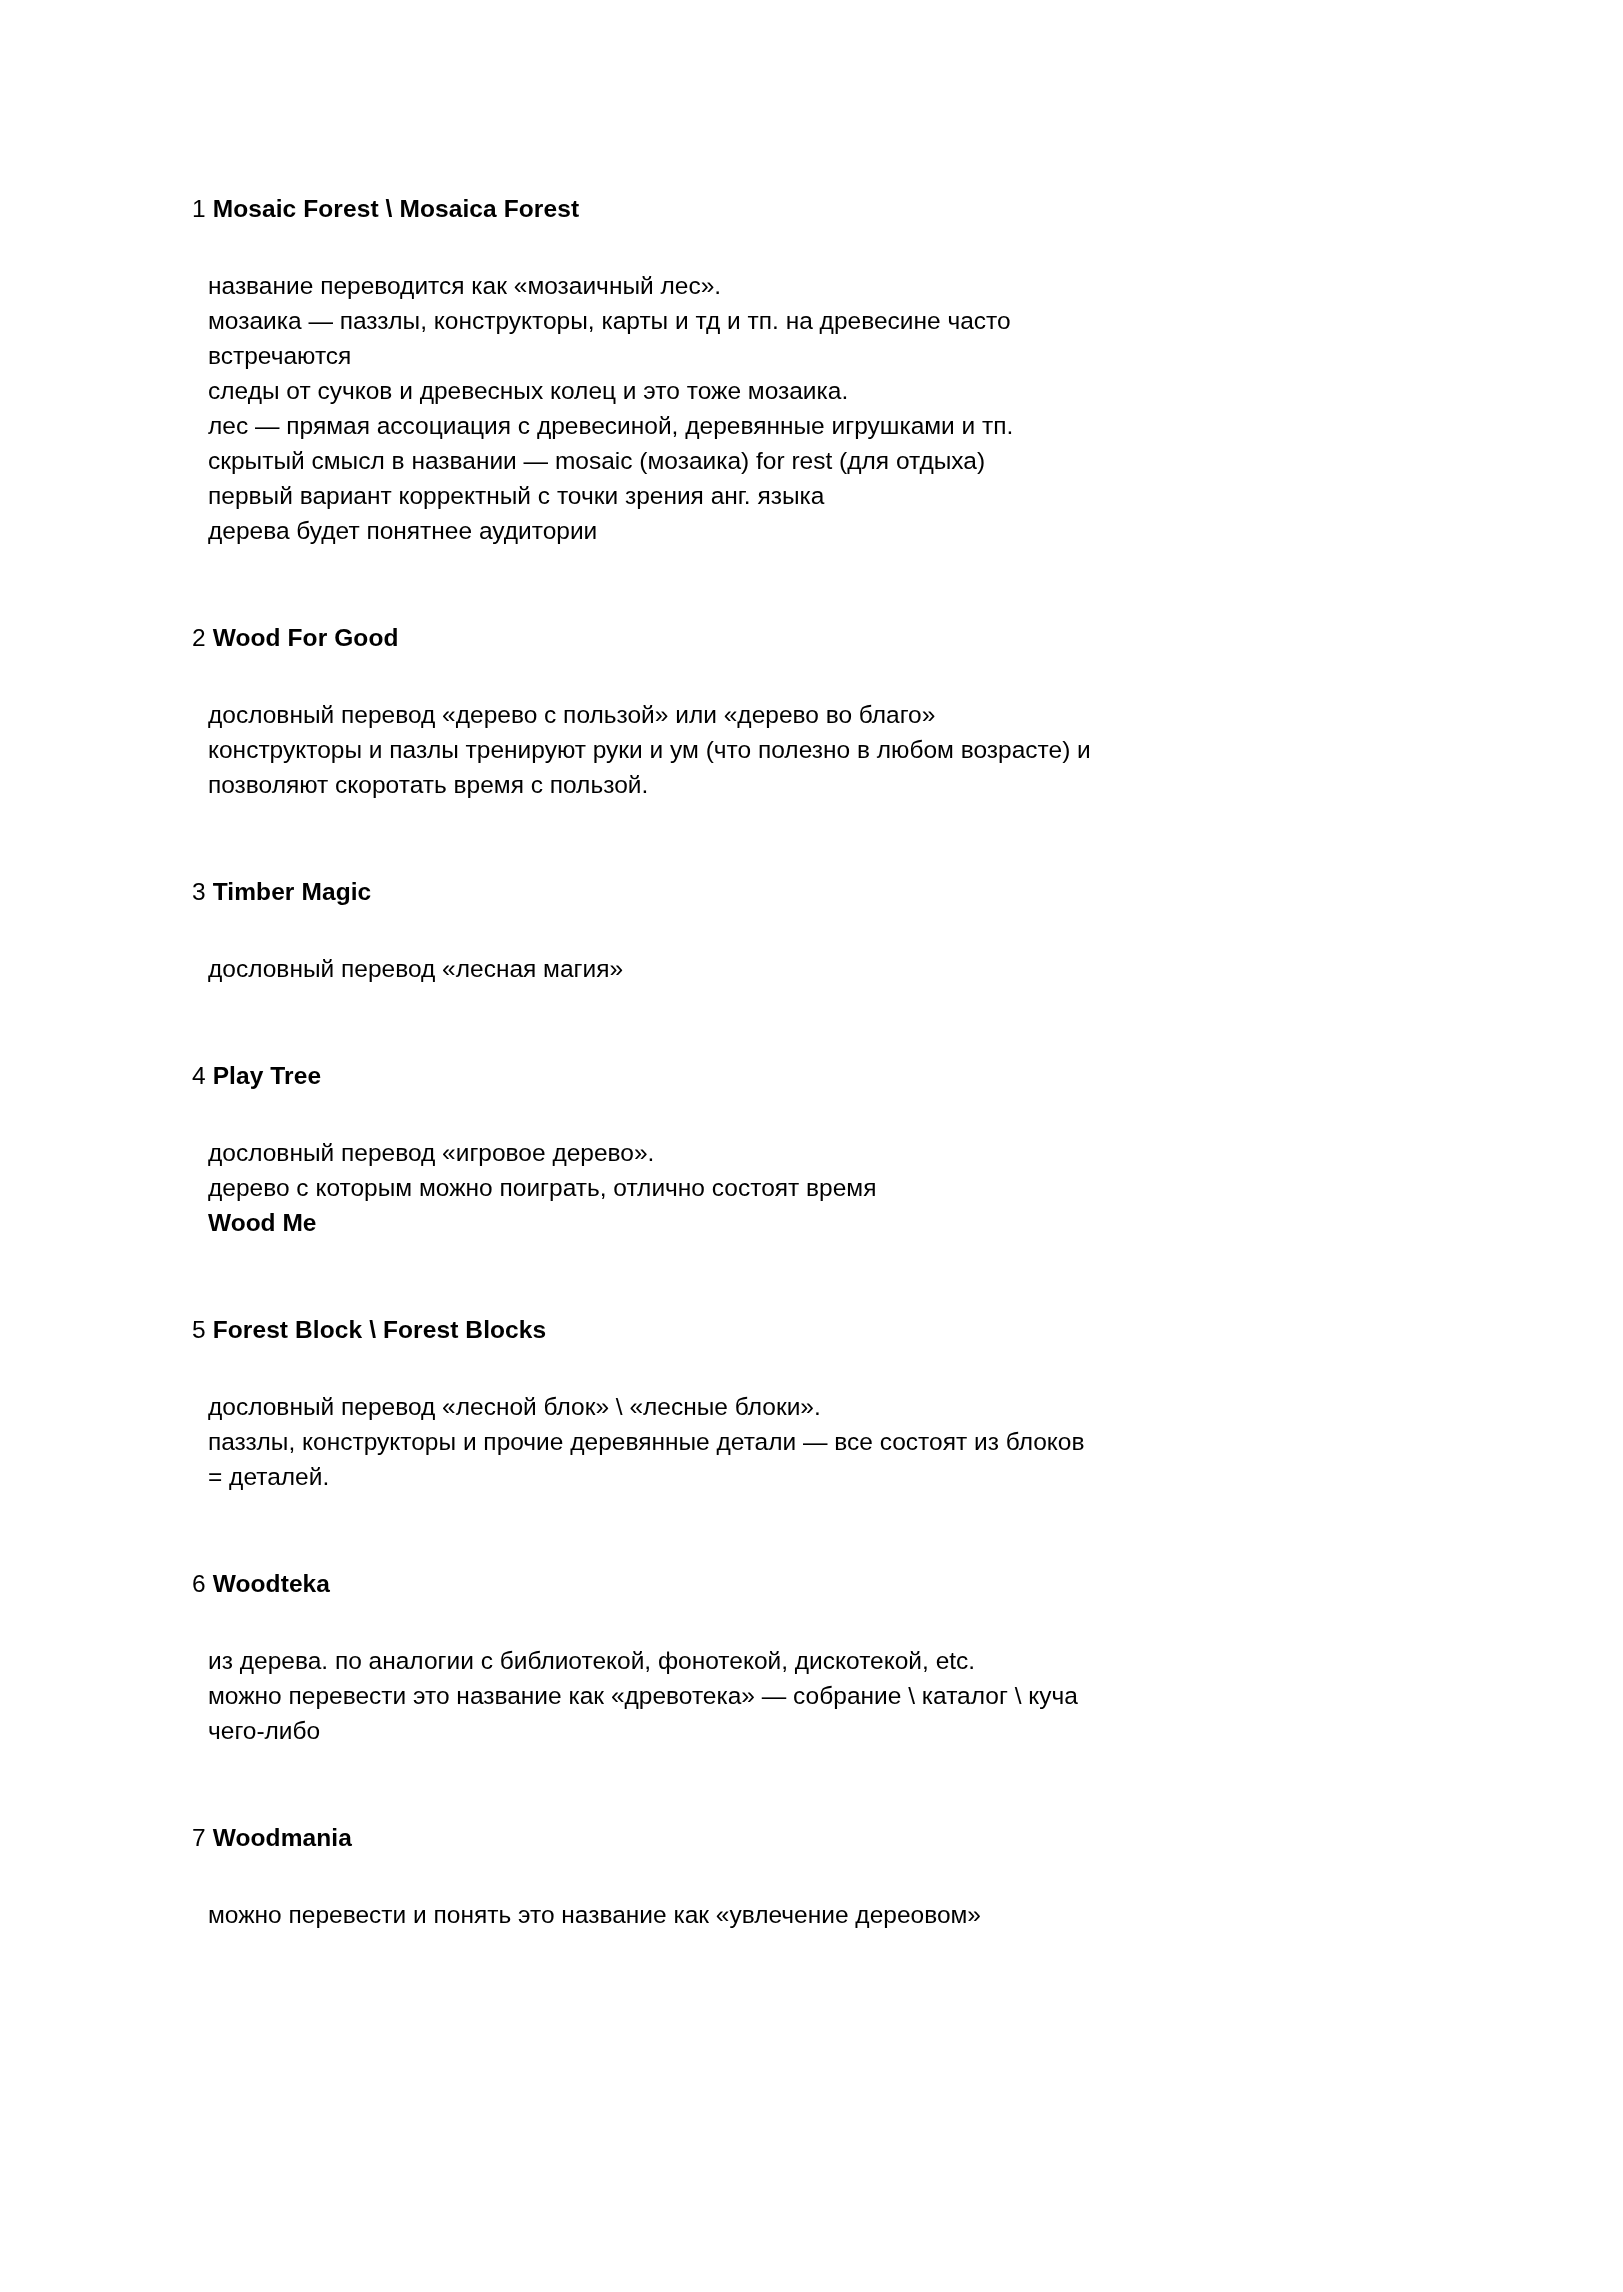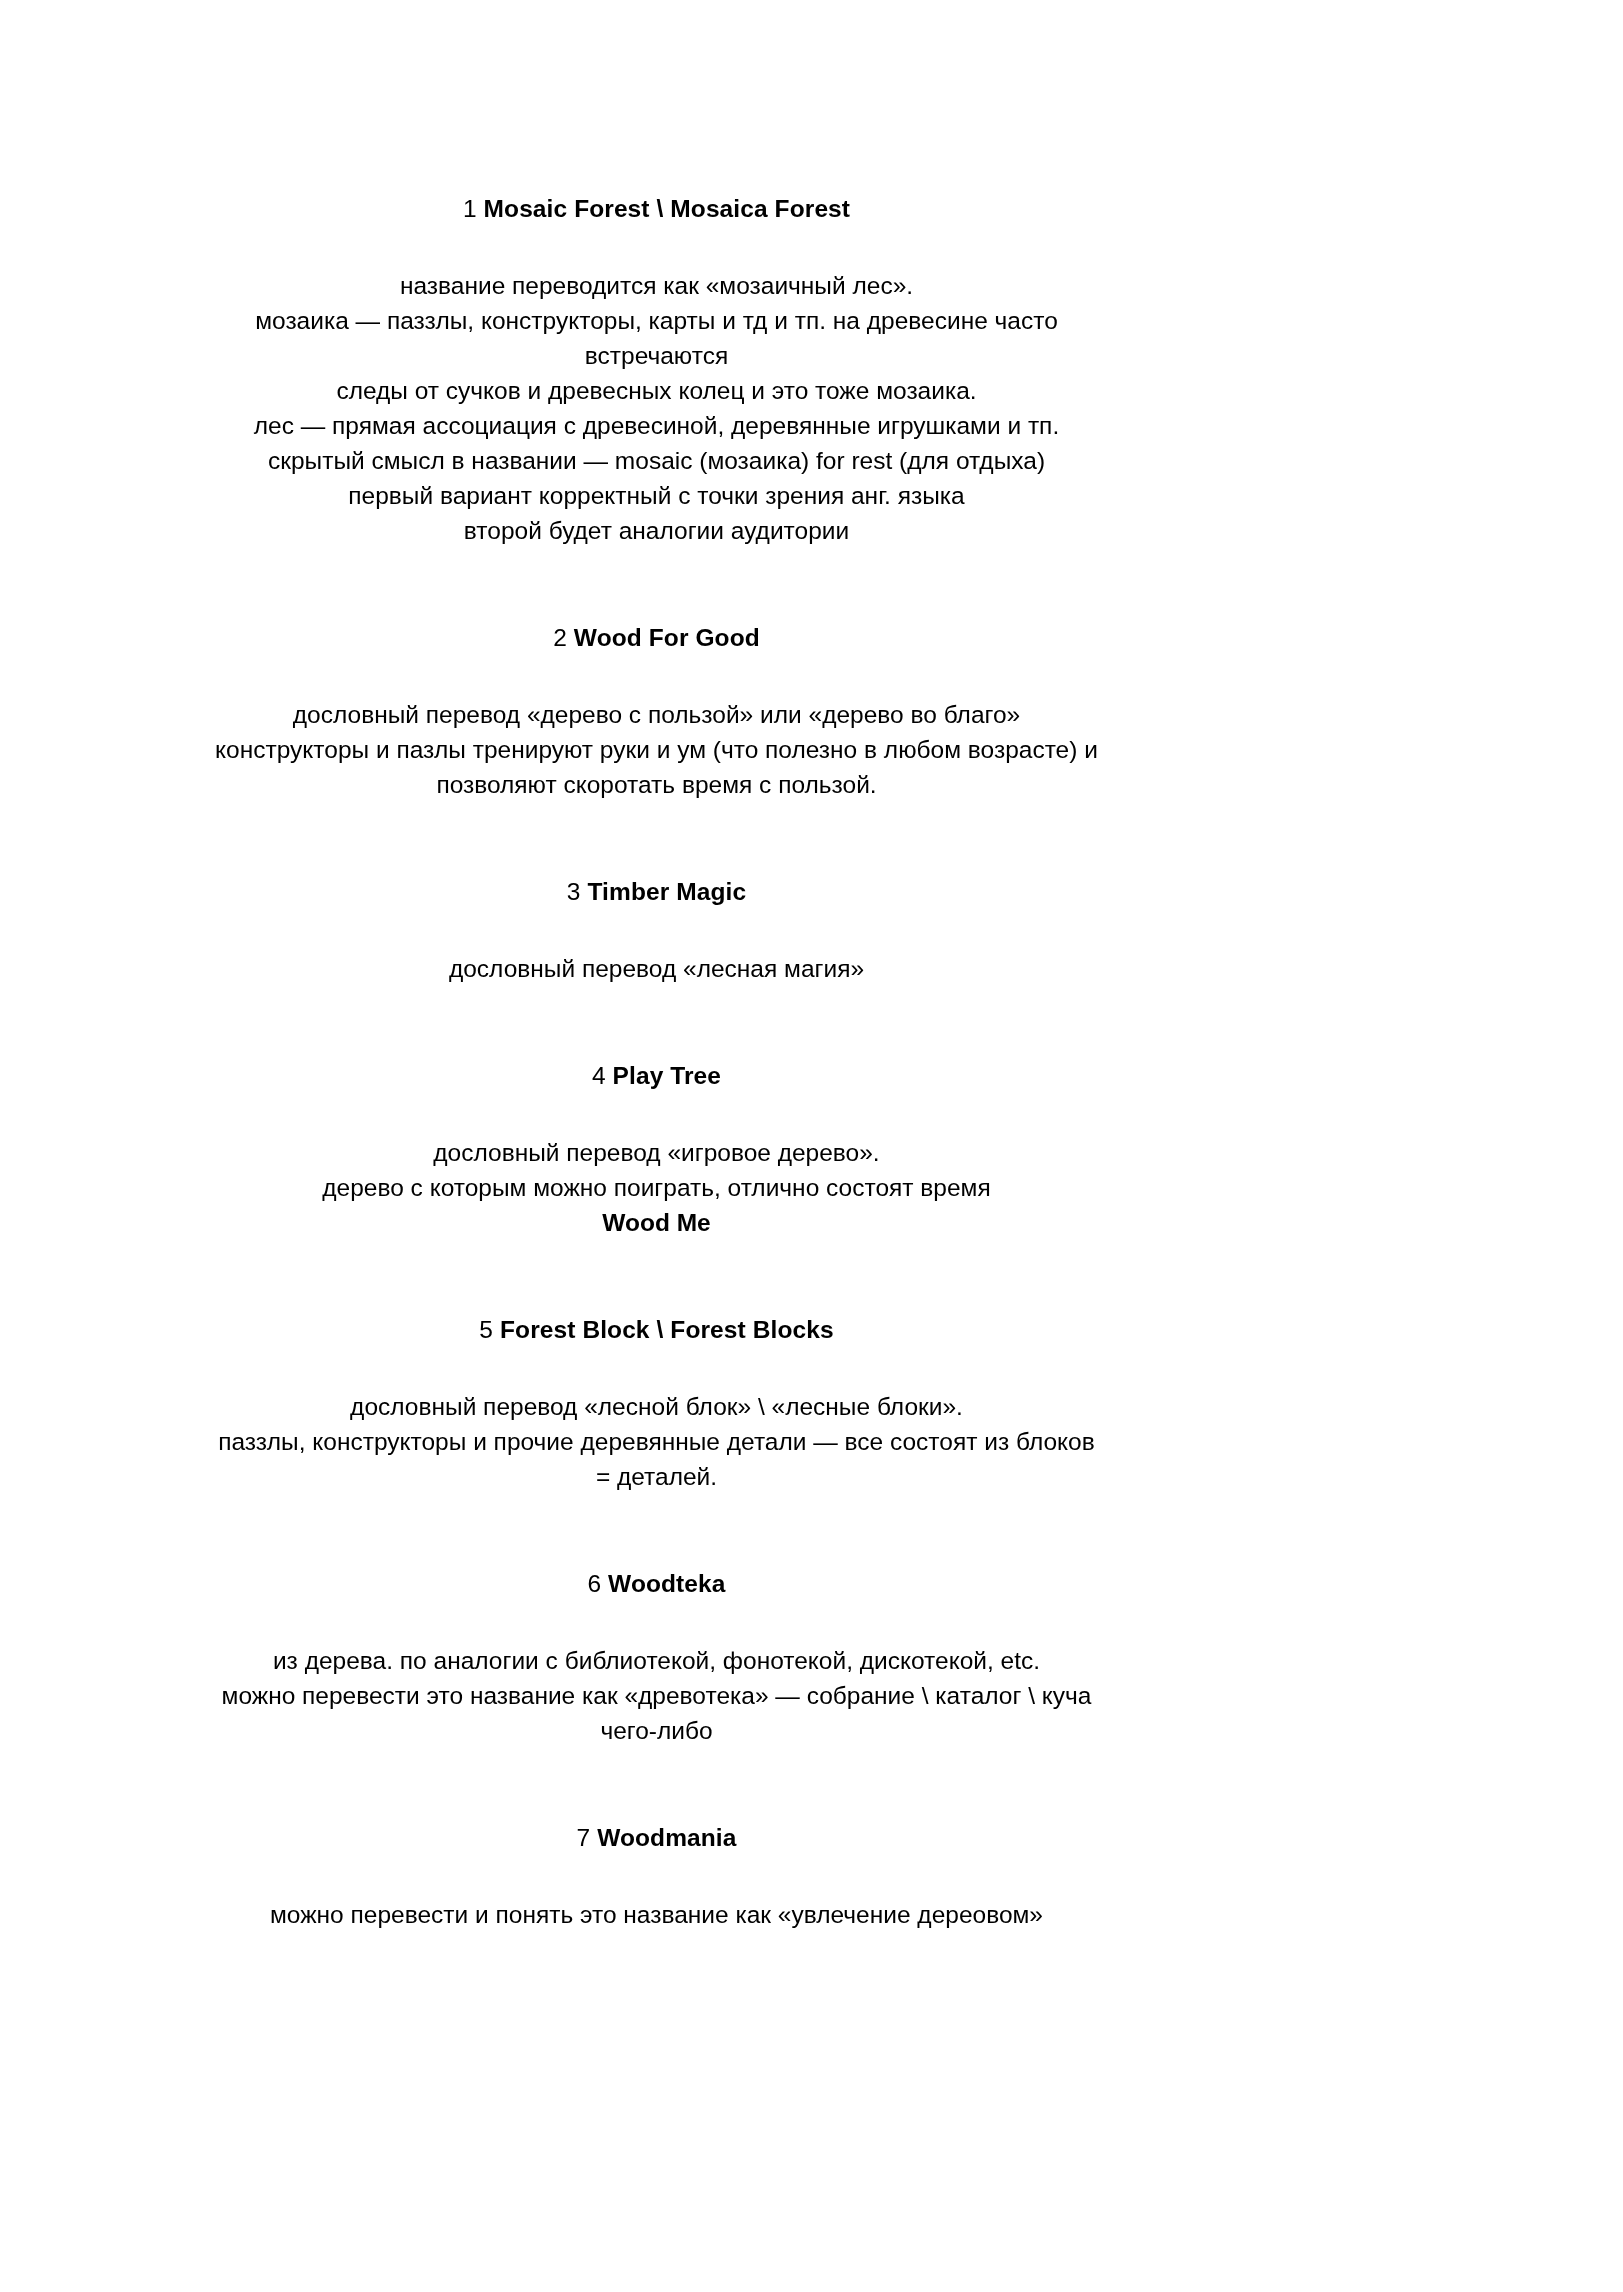--- a/index.html
+++ b/index.html
@@ -14,21 +14,20 @@
     font-family: "Liberation Sans", sans-serif;
     color: #000000;
     -webkit-font-smoothing: antialiased;
   }
   .page {
     box-sizing: border-box;
     width: 1313px;
     min-height: 2293px;
     background: #ffffff;
     padding: 192px 192px 118px 192px;
-    text-align: center;
   }
   .section {
     margin: 0;
   }
   .section + .section {
     margin-top: 73px;
   }
   .heading {
     font-size: 24.5px;
     line-height: 33px;
@@ -64,21 +63,21 @@
   <div id="sections-root">
       <div class="section">
         <div class="heading"><span class="num">1</span> <span class="title">Mosaic Forest \ Mosaica Forest</span></div>
         <div class="body-block">
           <div class="line">название переводится как «мозаичный лес».</div>
           <div class="line">мозаика — паззлы, конструкторы, карты и тд и тп. на древесине часто встречаются</div>
           <div class="line">следы от сучков и древесных колец и это тоже мозаика.</div>
           <div class="line">лес — прямая ассоциация с древесиной, деревянные игрушками и тп.</div>
           <div class="line">скрытый смысл в названии — mosaic (мозаика) for rest (для отдыха)</div>
           <div class="line">первый вариант корректный с точки зрения анг. языка</div>
-          <div class="line">второй будет аналогии аудитории</div>
+          <div class="line">дерева будет понятнее аудитории</div>
         </div>
       </div>
       <div class="section">
         <div class="heading"><span class="num">2</span> <span class="title">Wood For Good</span></div>
         <div class="body-block">
           <div class="line">дословный перевод «дерево с пользой» или «дерево во благо»</div>
           <div class="line">конструкторы и пазлы тренируют руки и ум (что полезно в любом возрасте) и</div>
           <div class="line">позволяют скоротать время с пользой.</div>
         </div>
       </div>

